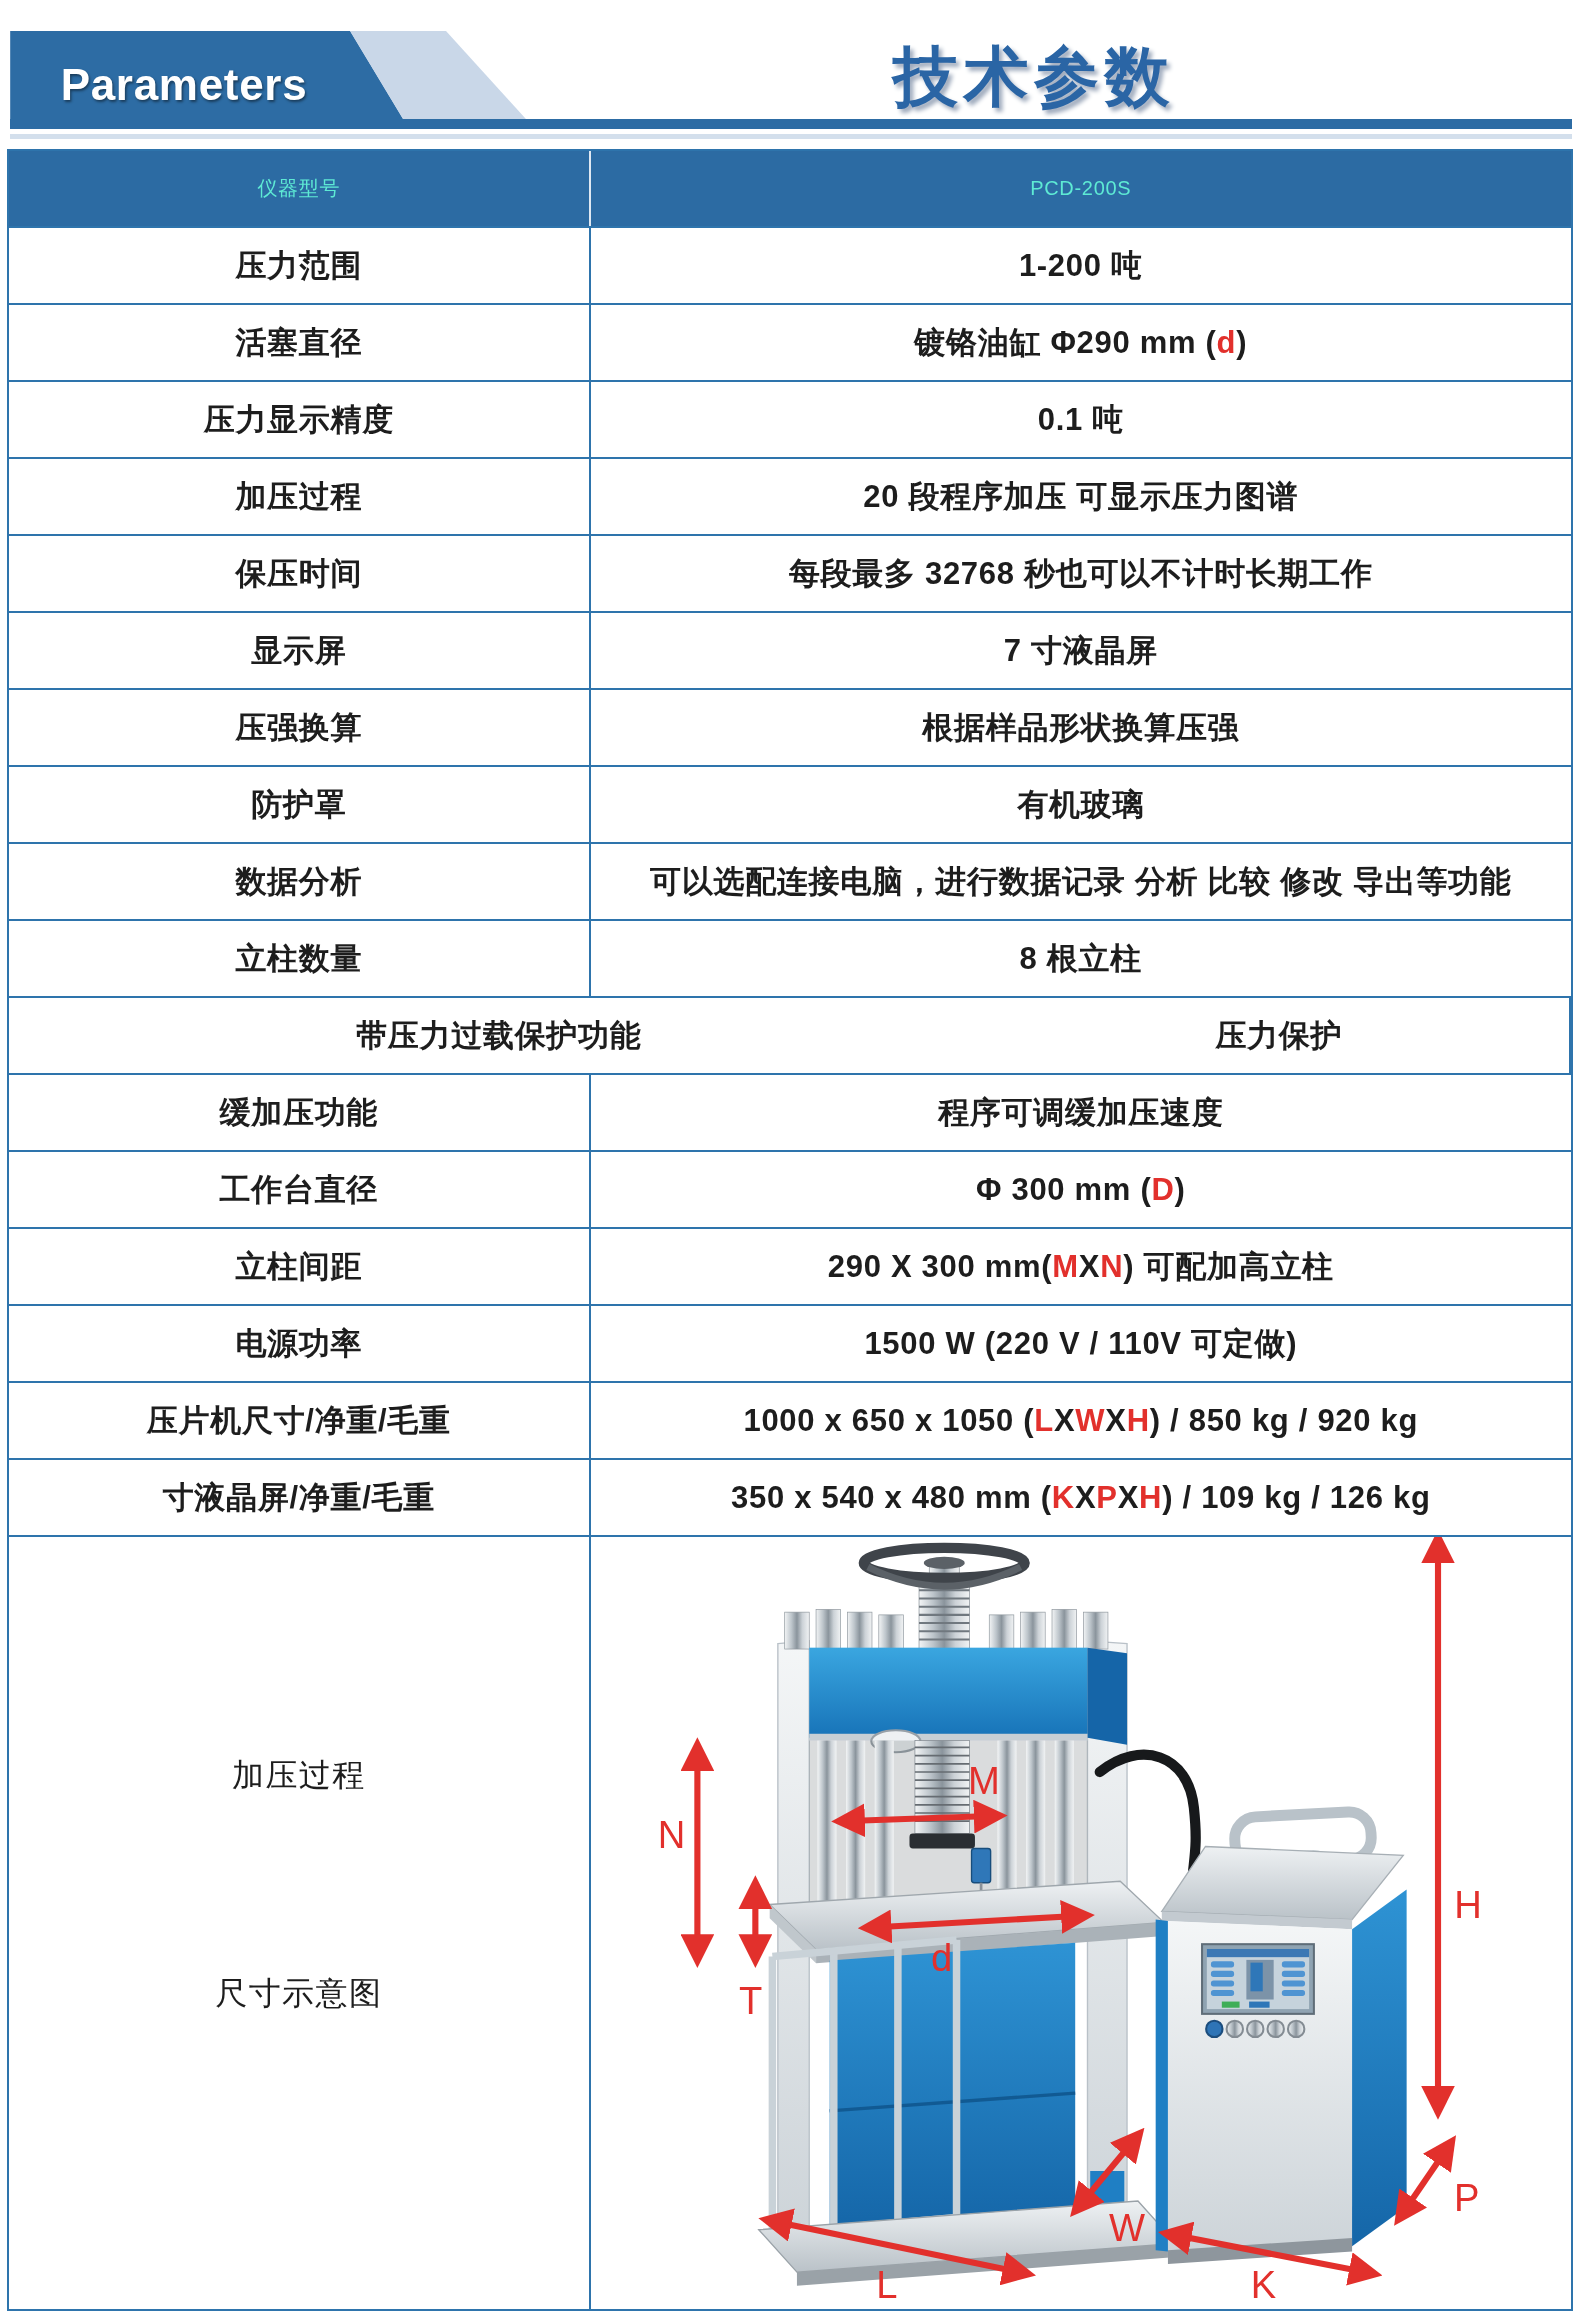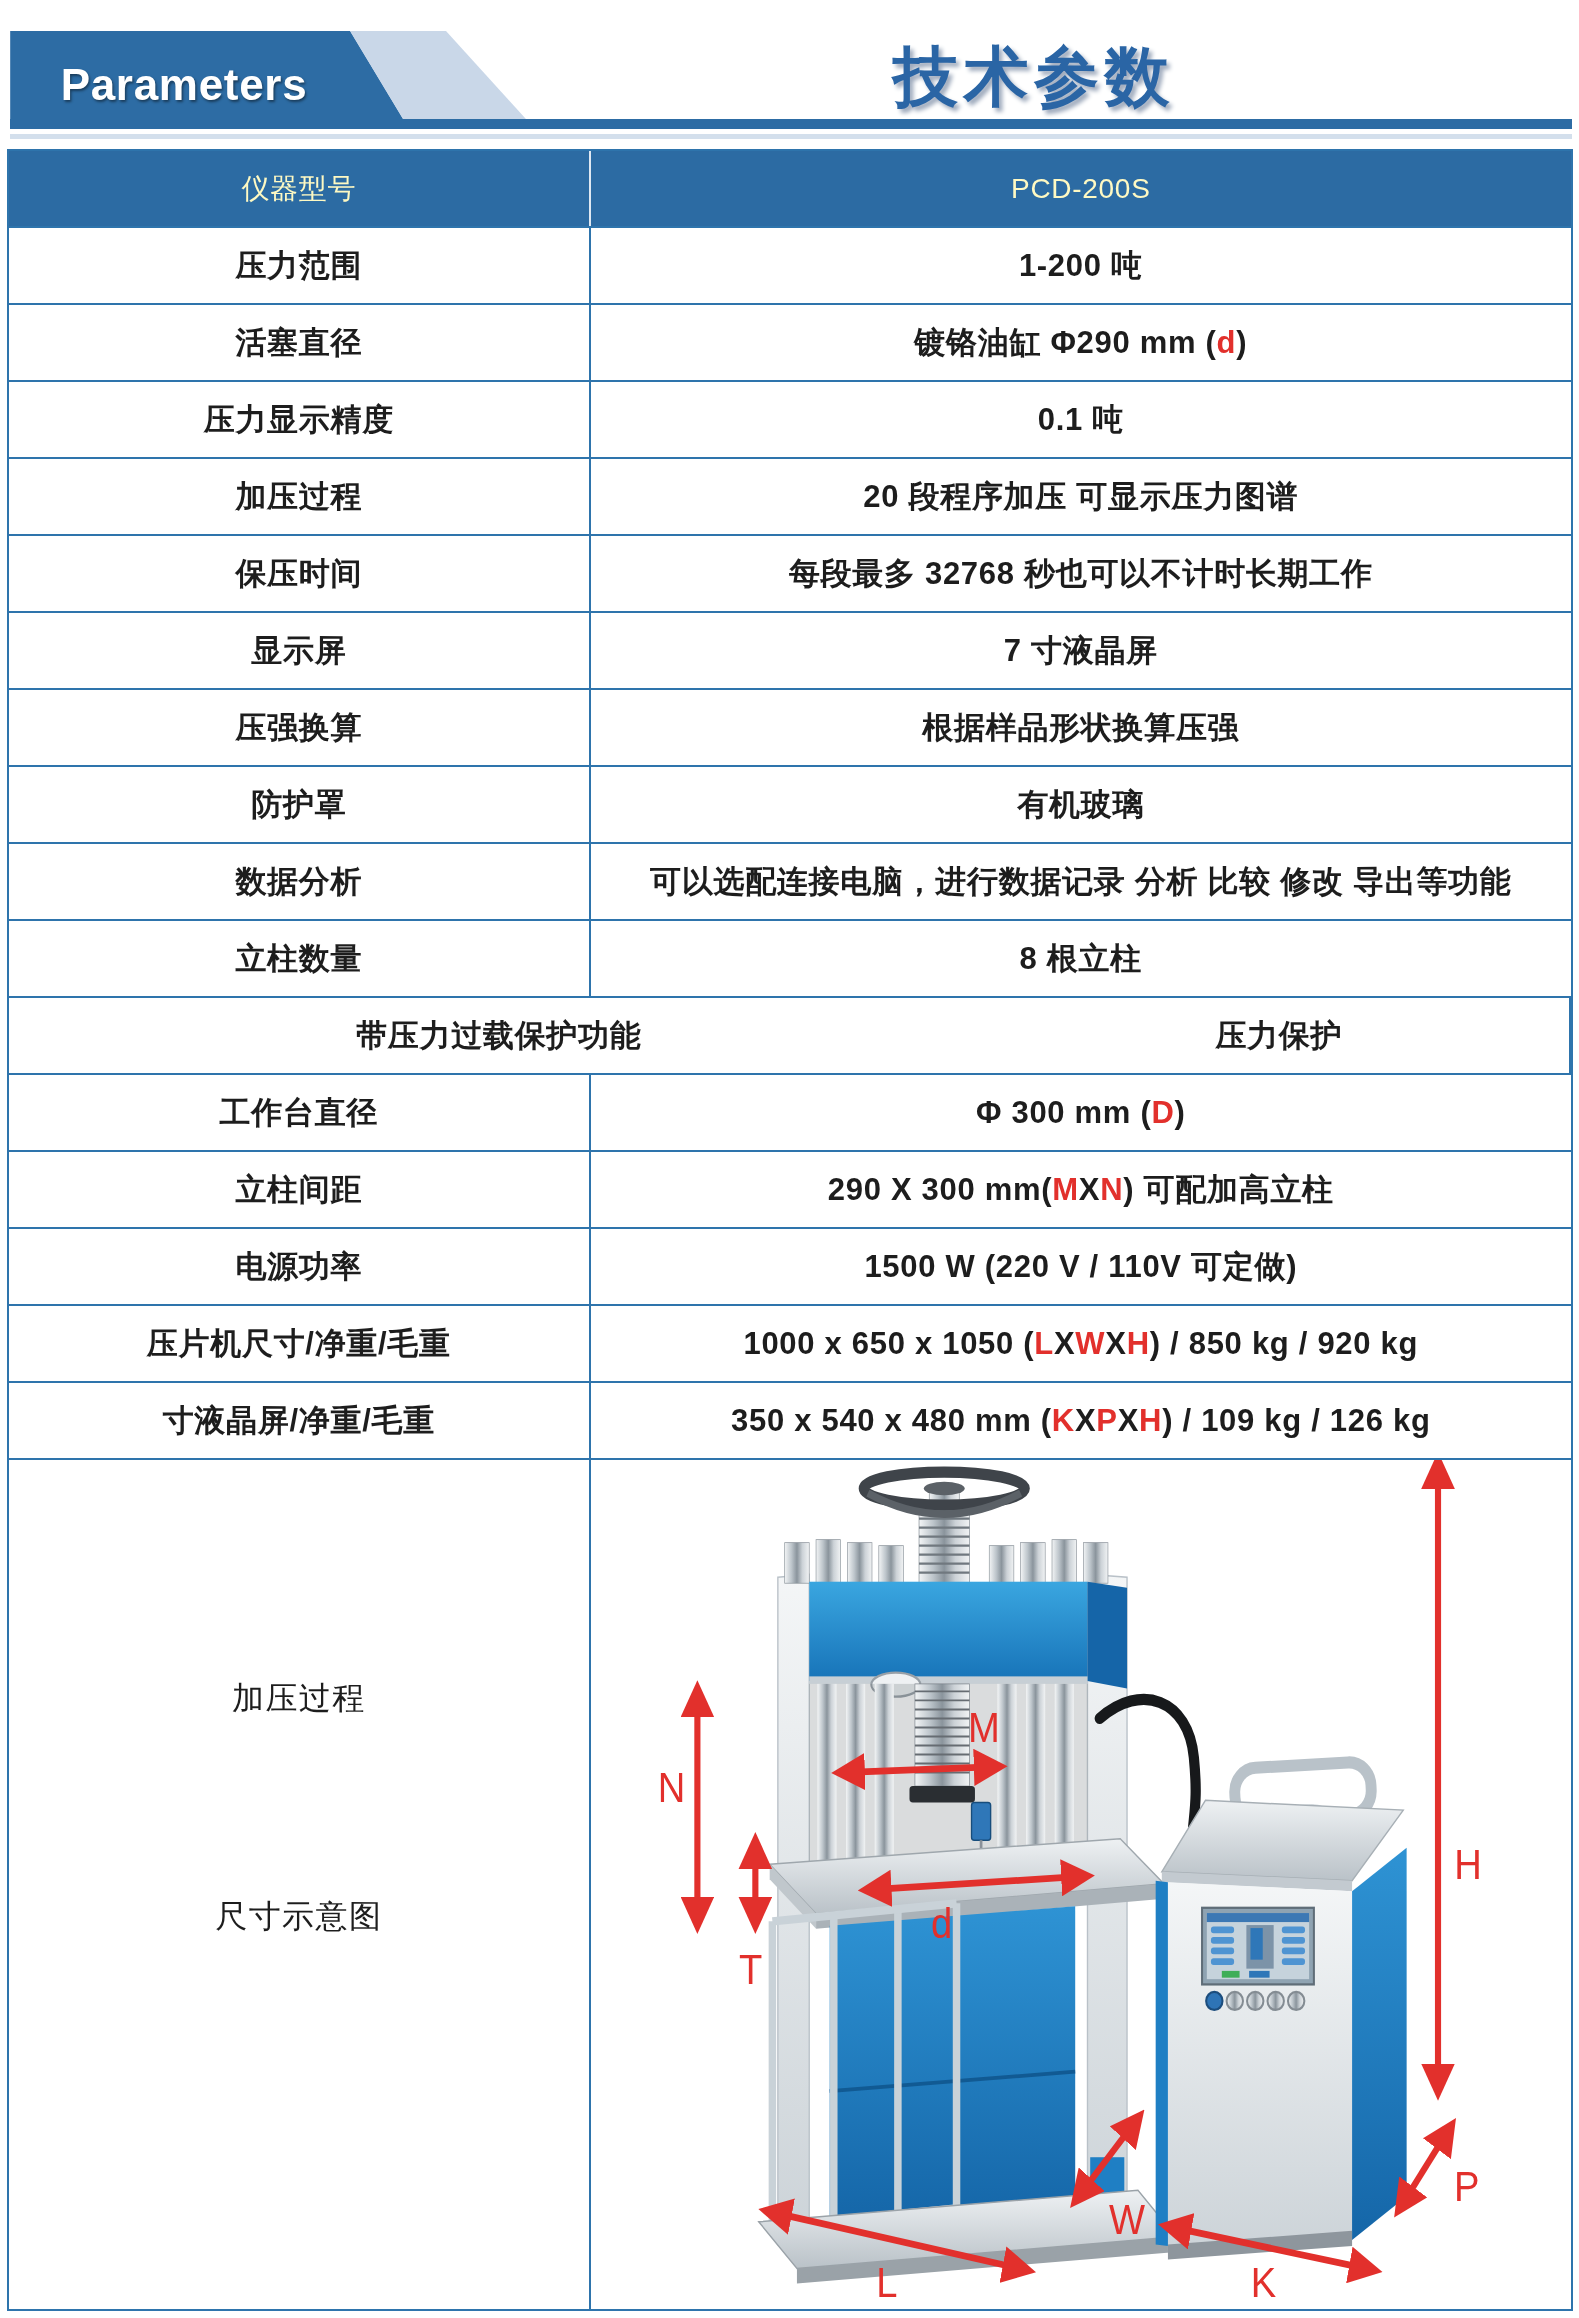--- a/index.html
+++ b/index.html
@@ -37,21 +37,21 @@
     display:flex; flex-direction:column; background:#ffffff;
   }
   .t-head { display:flex; height:75px; flex:none; background:#2c6ba3; }
   .t-row  { display:flex; height:77px; flex:none; border-top:2.7px solid var(--line); box-sizing:border-box;font-weight:bold; }
   .t-cell {
     display:flex; align-items:center; justify-content:center;
     font-size:31px; color:#1d1d1d; letter-spacing:0.7px; text-align:center;
   }
   .t-label { width:582px; flex:none; border-right:2px solid var(--line); box-sizing:border-box; }
   .t-head .t-label { border-right:2px solid #dfe8f2; }
-  .t-head .t-cell { color:#fef9c3; font-size:28px; }
+  .t-head .t-cell { color:#5eead4; font-size:20px; }
   .t-value { flex:1; padding:0 13.7px; white-space:nowrap; }
   .red { color:var(--red); }
   
   .t-diagram { flex:1; display:flex; border-top:2.7px solid var(--line); box-sizing:border-box; }
   .diagram-caption-cell {
     width:582px; flex:none; border-right:2px solid var(--line); box-sizing:border-box;
     display:flex; flex-direction:column; align-items:center;
     padding-top:217px; gap:174px;
     font-size:32px; color:#1d1d1d; letter-spacing:1.4px;
   }
@@ -140,20 +140,26 @@
         <div class="t-cell t-label">立柱数量</div>
         <div class="t-cell t-value">
           <span>8 根立柱</span>
         </div>
       </div>
       <div class="t-row">
         <div class="t-cell t-value">
           <span>带压力过载保护功能</span>
         </div>
         <div class="t-cell t-label">压力保护</div>
+      </div>
+      <div class="t-row">
+        <div class="t-cell t-label">缓加压功能</div>
+        <div class="t-cell t-value">
+          <span>程序可调缓加压速度</span>
+        </div>
       </div>
       <div class="t-row">
         <div class="t-cell t-label">工作台直径</div>
         <div class="t-cell t-value">
           <span>Φ  300 mm (</span>
           <span class="red">D</span>
           <span>)</span>
         </div>
       </div>
       <div class="t-row">

